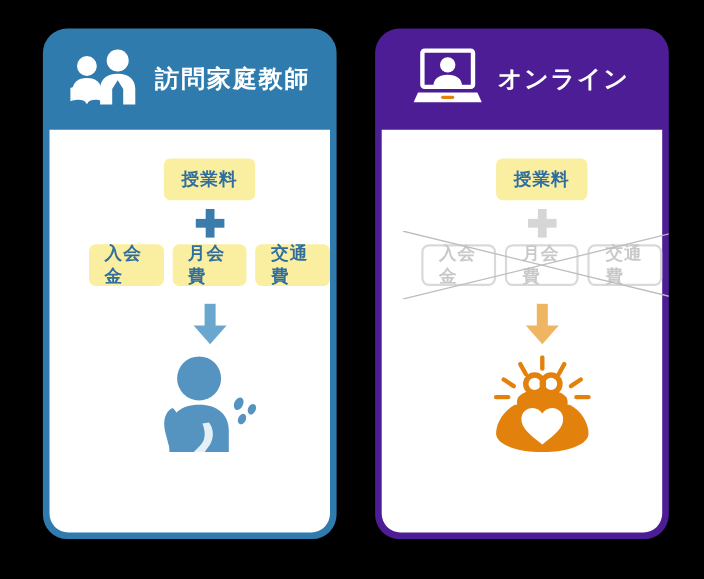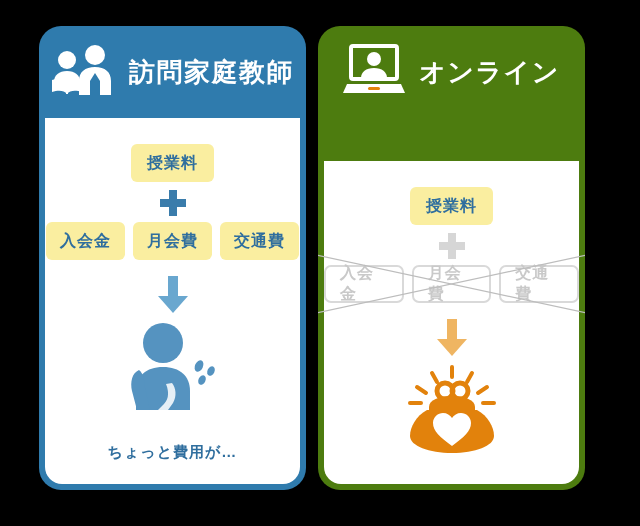--- a/index.html
+++ b/index.html
@@ -15,49 +15,50 @@
     position:absolute;
     top:26px;
     width:267px;
     height:464px;
     border-radius:22px;
     overflow:hidden;
     display:flex;
     flex-direction:column;
   }
   .card.left  { left:39px;  background:#2f7bad; }
-  .card.right { left:318px; background:#4d7c0f;gap:43px; }
+  .card.right { left:341px; background:#4c1d95; }
 
   .card-header {
     height:92px;
     flex:0 0 92px;
     display:flex;
     align-items:center;
     justify-content:center;
     gap:14px;
     padding:0 10px;
   }
   .card-header .hdr-icon { flex:0 0 auto; display:block; }
   .card-header .hdr-title {
     color:#ffffff;
-    font-size:26px;
+    font-size:22px;
     font-weight:bold;
     letter-spacing:1.5px;
     white-space:nowrap;
   }
 
   .card-body {
     flex:1 1 auto;
     background:#ffffff;
     margin:0 6px 6px 6px;
     border-radius:0 0 17px 17px;
     position:relative;
     display:flex;
     flex-direction:column;
     align-items:center;
+    padding-left:36px;
   }
 
   
   .fee-top { margin-top:26px; }
   .fee-box {
     display:inline-flex;
     align-items:center;
     justify-content:center;
     background:#faeea0;
     border-radius:6px;
@@ -174,21 +175,20 @@
           <circle cx="40" cy="21" r="20"></circle>
           <path d="M40 45 c-17 0 -27 9 -27 24 v19 h54 v-19 c0 -15 -10 -24 -27 -24 z"></path>
           <path d="M16 48 c-7 3 -9 12 -7 21 l5 19 h13 l-5 -22 c-1 -8 -1 -14 -6 -18 z"></path>
           <path d="M43 62 c4 10 2 17 -4 22 l-4 4 h10 l5 -7 c4 -7 3 -15 -1 -20 z" fill="#ffffff" opacity="0.85"></path>
           <ellipse cx="76" cy="44" rx="4" ry="6" transform="rotate(25 76 44)"></ellipse>
           <ellipse cx="88" cy="49" rx="3.5" ry="5" transform="rotate(25 88 49)"></ellipse>
           <ellipse cx="79" cy="58" rx="3.5" ry="5" transform="rotate(25 79 58)"></ellipse>
         </svg>
       </div>
 
-      <div class="caption">ちょっと費用が…</div>
     </div>
   </div>
 
   <div class="card right">
 
     <div class="card-header">
       <span class="hdr-icon">
         <svg width="62" height="54" viewBox="0 0 62 54" fill="#ffffff">
           <rect x="8" y="3" width="46" height="33" rx="2" fill="none" stroke="#ffffff" stroke-width="4"></rect>
           <circle cx="31" cy="16" r="7"></circle>

